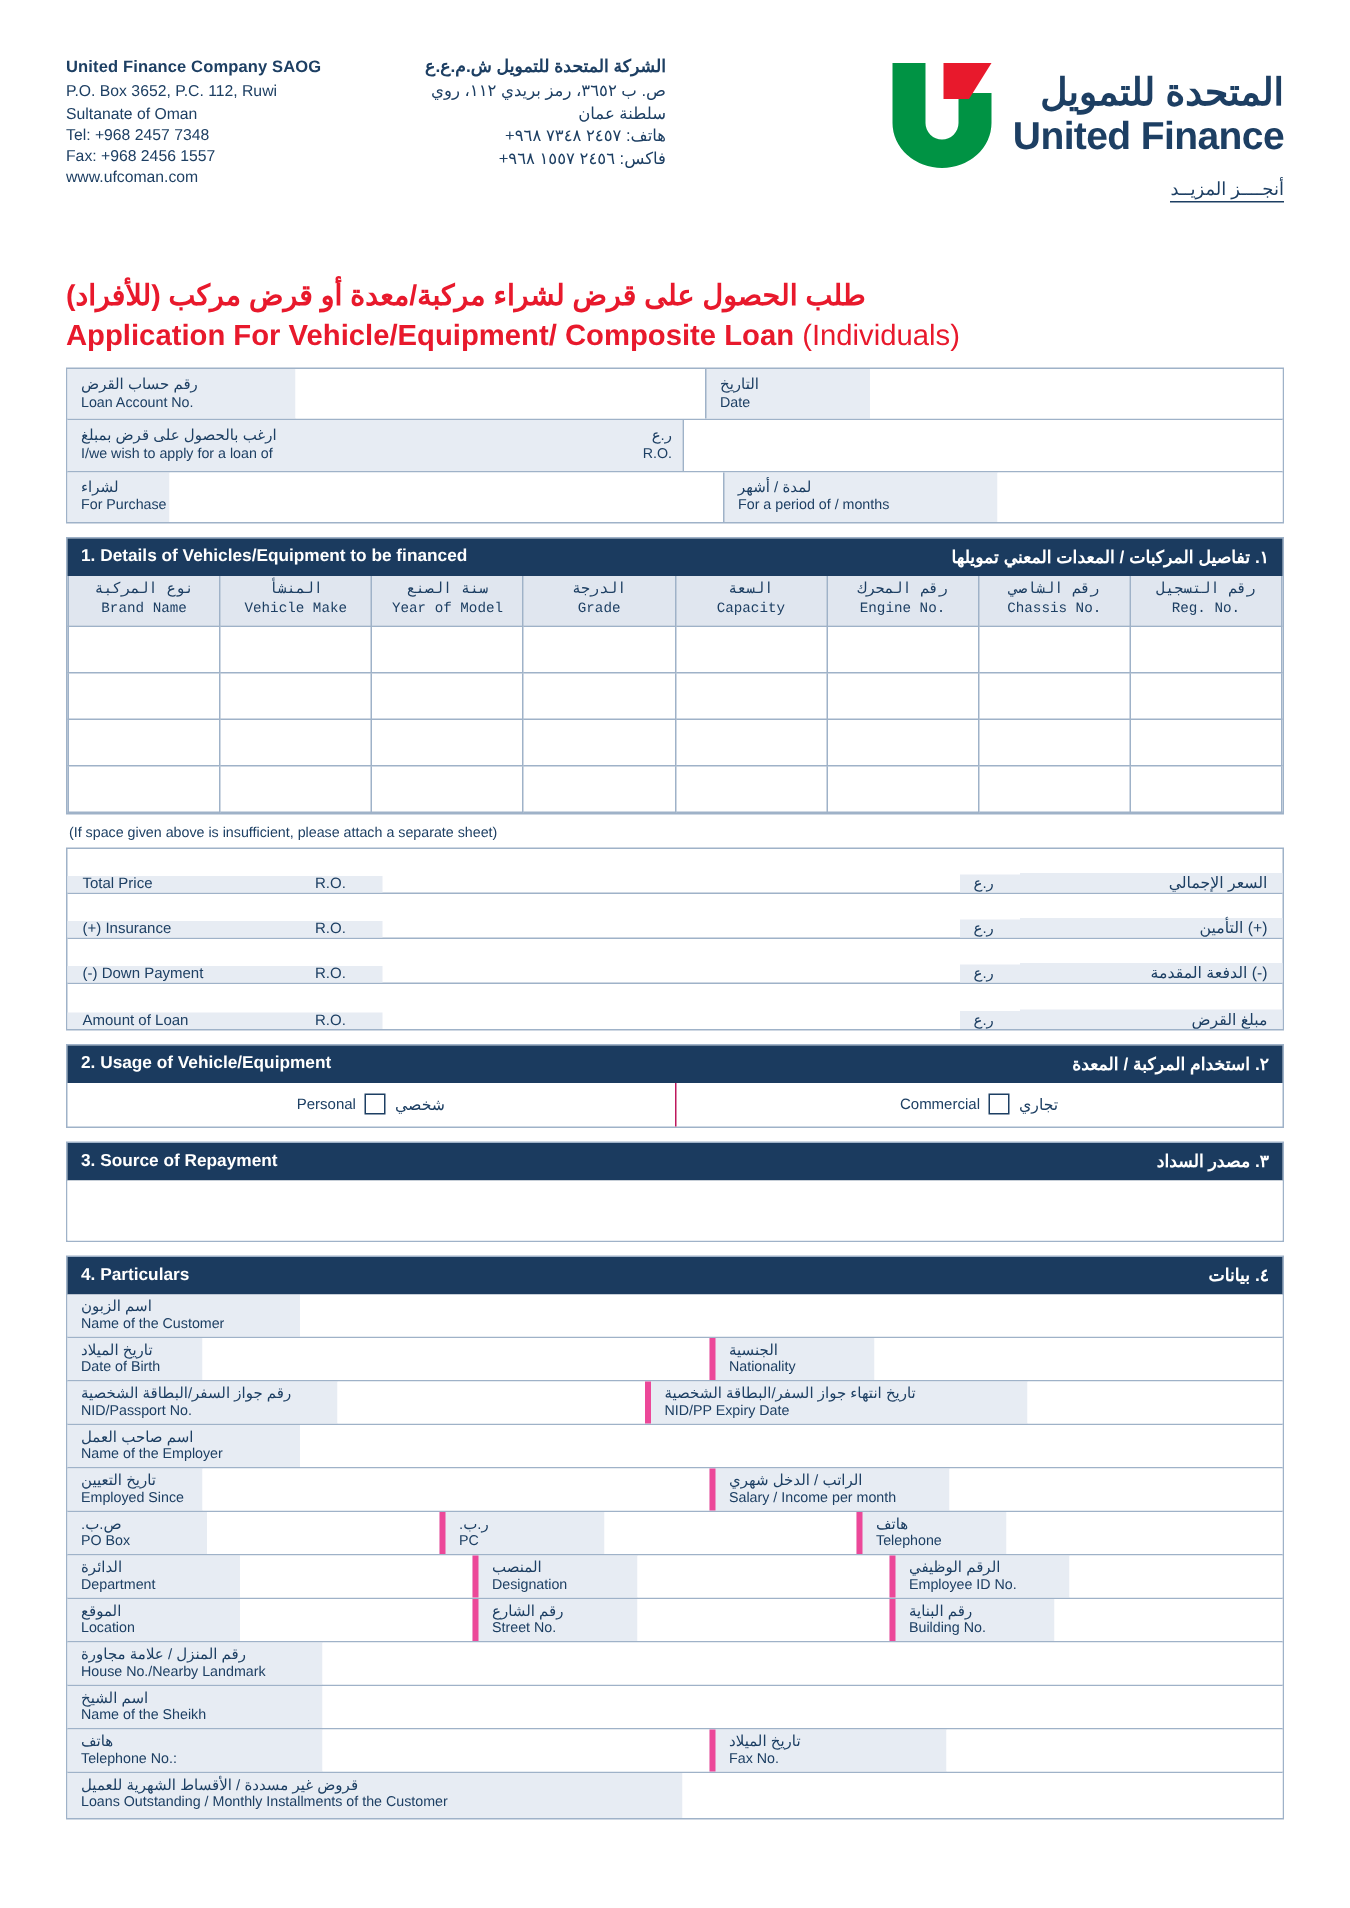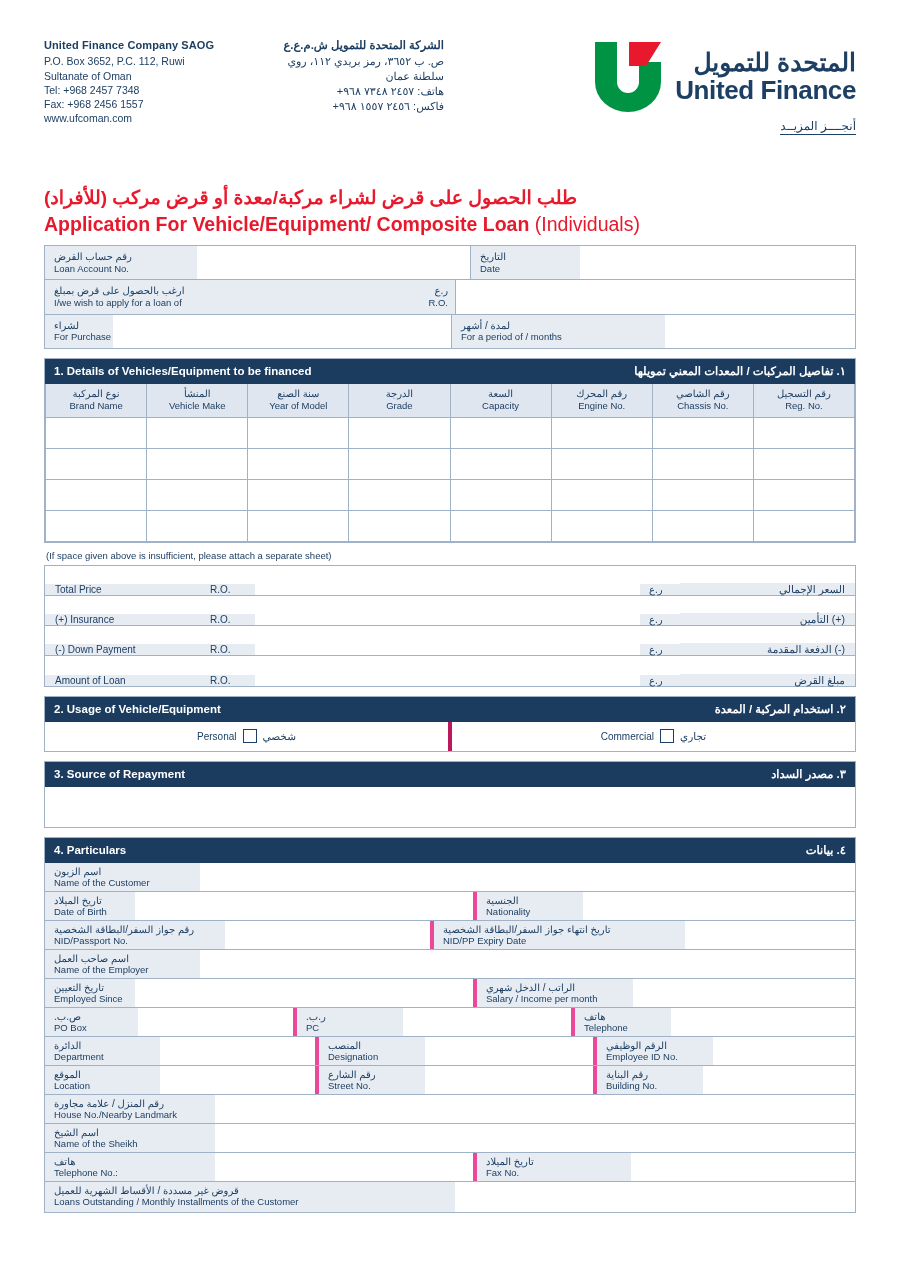--- a/index.html
+++ b/index.html
@@ -55,42 +55,42 @@
     background:#1b3b5f; color:#ffffff; display:flex; align-items:center;
     justify-content:space-between; padding:5px 9px 6px 9px; height:25px;
   }
   .secbar .en { font-size:11.5px; font-weight:bold; }
   .secbar .ar { font-size:11.5px; font-weight:bold; direction:rtl; }
 
   
   table.veh { width:100%; border-collapse:collapse; table-layout:fixed; }
   table.veh th {
     background:#e0e6ef; border:1px solid #9fb2c8; border-top:none;
-    font-weight:normal; color:#1d3f63; padding:4px 2px 5px 2px; text-align:center;
+    font-weight:normal; color:#1d3f63; padding:4px 2px 5px 2px; text-align:center;font-family:Liberation Mono, monospace;
   }
   table.veh th .ar { font-size:10px; direction:rtl; line-height:12px; }
   table.veh th .en { font-size:9.5px; line-height:12px; }
   table.veh td { border:1px solid #9fb2c8; height:31px; background:#fff; }
 
   .note { font-size:9.5px; color:#1d3f63; margin:7px 0 2px 2px; }
 
   
   .amt-row { display:flex; border-bottom:1px solid #9fb2c8; height:30px; align-items:flex-end; }
   .amt-row:last-child { border-bottom:none; }
   .amt-en { width:165px; background:#e7ecf3; font-size:10px; display:flex; align-items:center; padding-left:10px; }
   .amt-ro { width:45px; background:#e7ecf3; font-size:10px; display:flex; align-items:center; }
   .amt-mid { flex:1; border-left:1px solid #9fb2c8; border-right:1px solid #9fb2c8; background:#fff; }
   .amt-ro2 { width:40px; background:#e7ecf3; font-size:10px; display:flex; align-items:center; padding-left:9px; }
   .amt-ar { width:175px; background:#e7ecf3; font-size:10.5px; direction:rtl; display:flex;
             align-items:center; justify-content:flex-start; padding-right:10px; }
 
   
   .usage { display:flex; height:29px; }
   .usage-half { flex:1; display:flex; align-items:center; justify-content:center; gap:6px; font-size:10px; }
-  .usage-half:first-child { border-right:4px solid #be185d; }
+  .usage-half:first-child { border-right:1px solid #be185d; }
   .chk { width:14px; height:14px; border:1px solid #1d3f63; background:#fff; display:inline-block; }
   .u-ar { direction:rtl; font-size:10.5px; }
 
   .repay-body { height:40px; background:#fff; }
 
   
   .p-row { display:flex; border-bottom:1px solid #9fb2c8; height:29px; }
   .p-row:last-child { border-bottom:none; }
   .p-row.tall { height:30px; }
   .p-lbl { background:#e7ecf3; font-size:9.5px; line-height:11.5px; padding:3px 8px 3px 9px; flex:none; }
@@ -176,21 +176,21 @@
       </div>
       <div class="fill vdiv"></div>
     </div>
 
     <div class="row">
       <div class="lbl" style="width:68px">
         <div class="ar">لشراء</div>
         <div class="en">For Purchase of</div>
       </div>
       <div class="fill"></div>
-      <div class="lbl vdiv" style="width:214px">
+      <div class="lbl vdiv" style="width:183px">
         <div class="ar">لمدة / أشهر</div>
         <div class="en">For a period of / months</div>
       </div>
       <div class="fill" style="width:190px;flex:none"></div>
     </div>
   </div>
 
   <div class="block">
     <div class="secbar">
       <span class="en">1. Details of Vehicles/Equipment to be financed</span>

